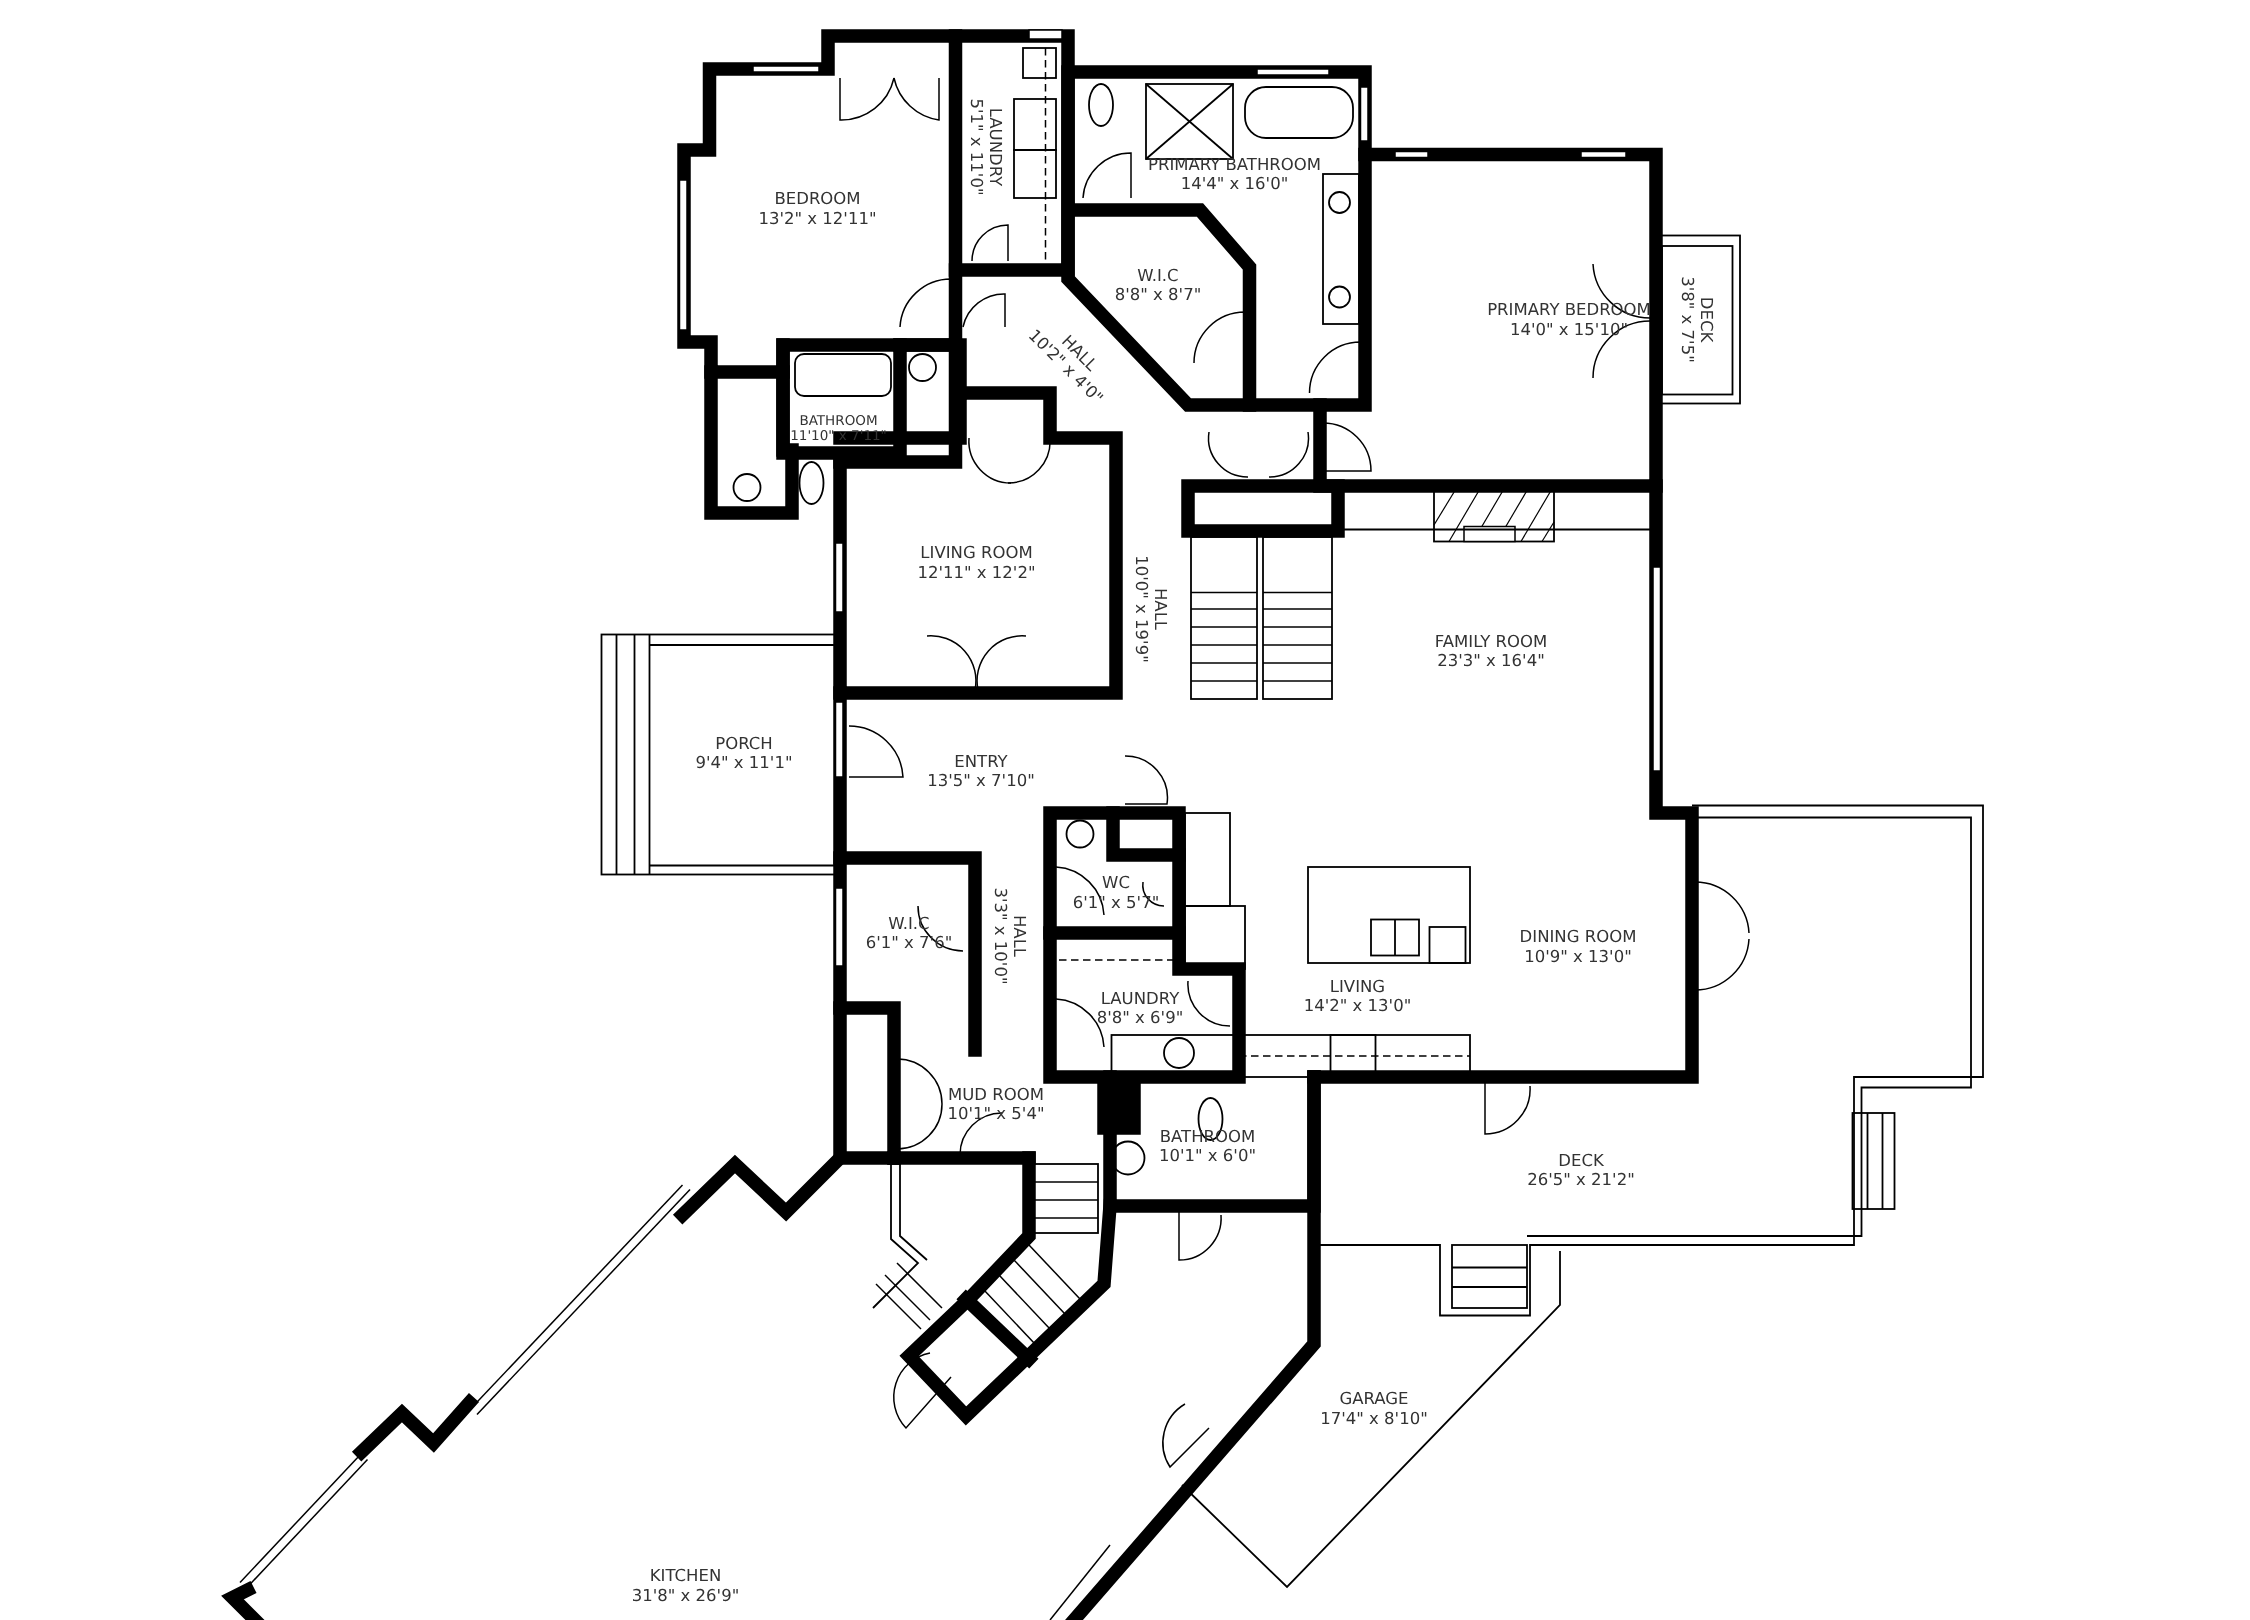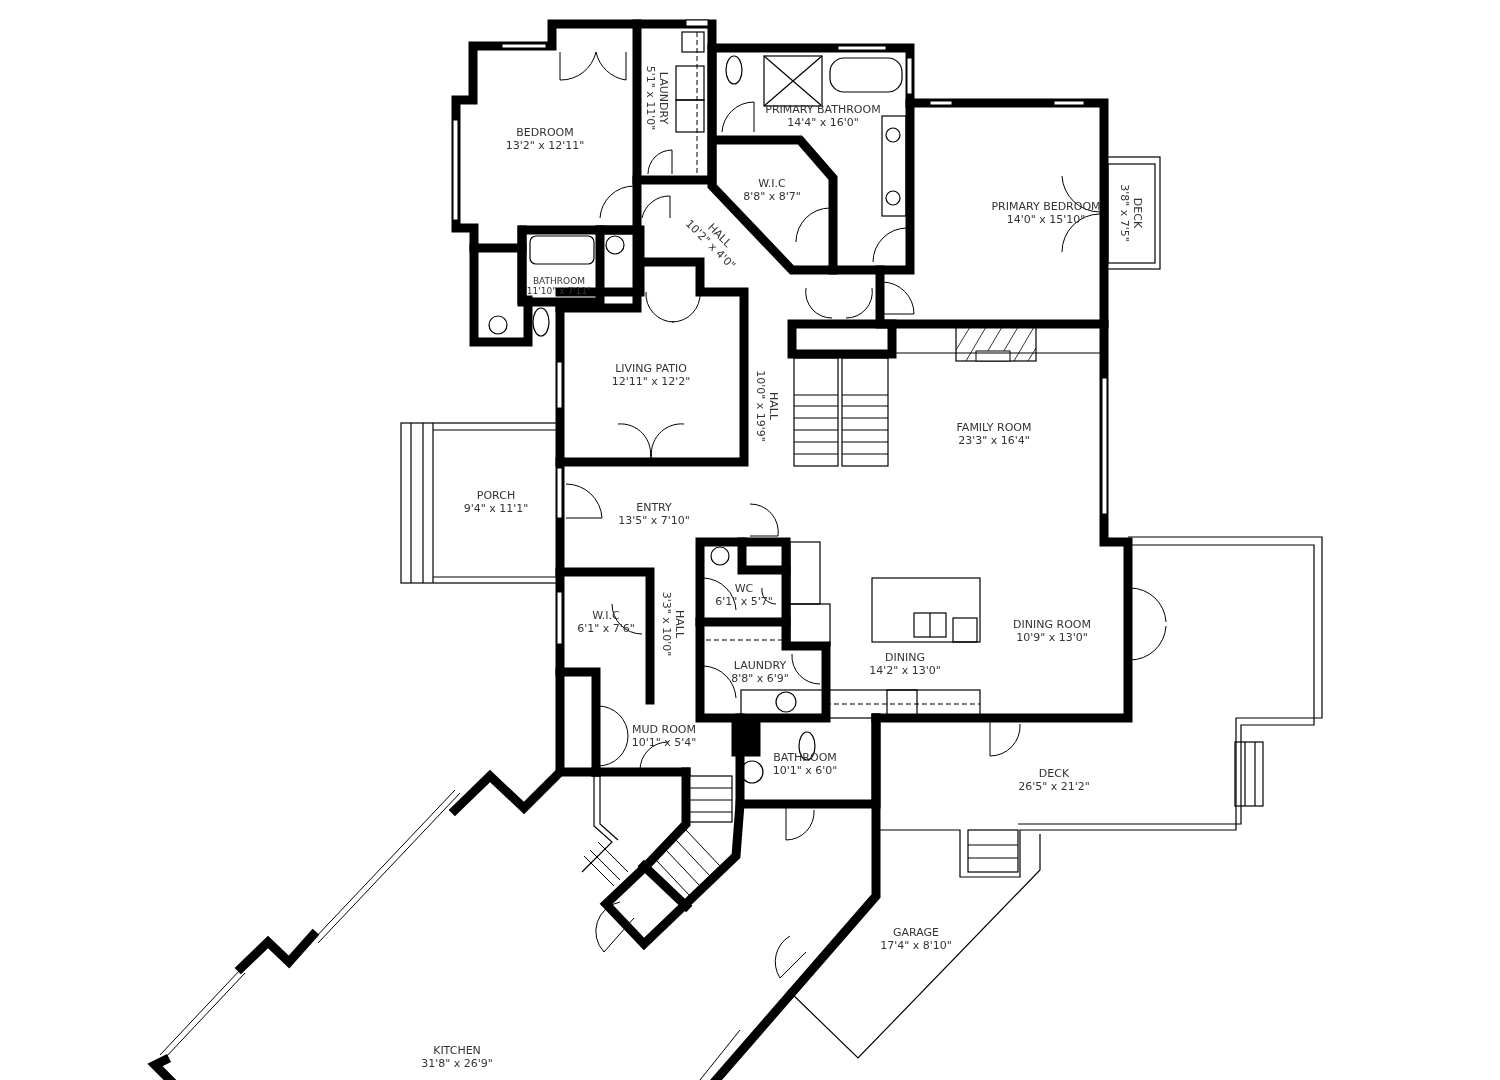--- a/index.html
+++ b/index.html
@@ -261,21 +261,21 @@
   </div>
   <div class="lbl rot45" style="left:715px;top:240px">
     <span>HALL</span>
     <span>10'2" x 4'0"</span>
   </div>
   <div class="lbl small" style="left:559px;top:286px">
     <span>BATHROOM</span>
     <span>11'10" x 7'11"</span>
   </div>
   <div class="lbl" style="left:651px;top:375px">
-    <span>LIVING PATIO</span>
+    <span>LIVING ROOM</span>
     <span>12'11" x 12'2"</span>
   </div>
   <div class="lbl rot90" style="left:767px;top:406px">
     <span>HALL</span>
     <span>10'0" x 19'9"</span>
   </div>
   <div class="lbl" style="left:994px;top:434px">
     <span>FAMILY ROOM</span>
     <span>23'3" x 16'4"</span>
   </div>
@@ -301,21 +301,21 @@
   </div>
   <div class="lbl" style="left:1052px;top:631px">
     <span>DINING ROOM</span>
     <span>10'9" x 13'0"</span>
   </div>
   <div class="lbl" style="left:760px;top:672px">
     <span>LAUNDRY</span>
     <span>8'8" x 6'9"</span>
   </div>
   <div class="lbl" style="left:905px;top:664px">
-    <span>DINING</span>
+    <span>LIVING</span>
     <span>14'2" x 13'0"</span>
   </div>
   <div class="lbl" style="left:664px;top:736px">
     <span>MUD ROOM</span>
     <span>10'1" x 5'4"</span>
   </div>
   <div class="lbl" style="left:805px;top:764px">
     <span>BATHROOM</span>
     <span>10'1" x 6'0"</span>
   </div>

